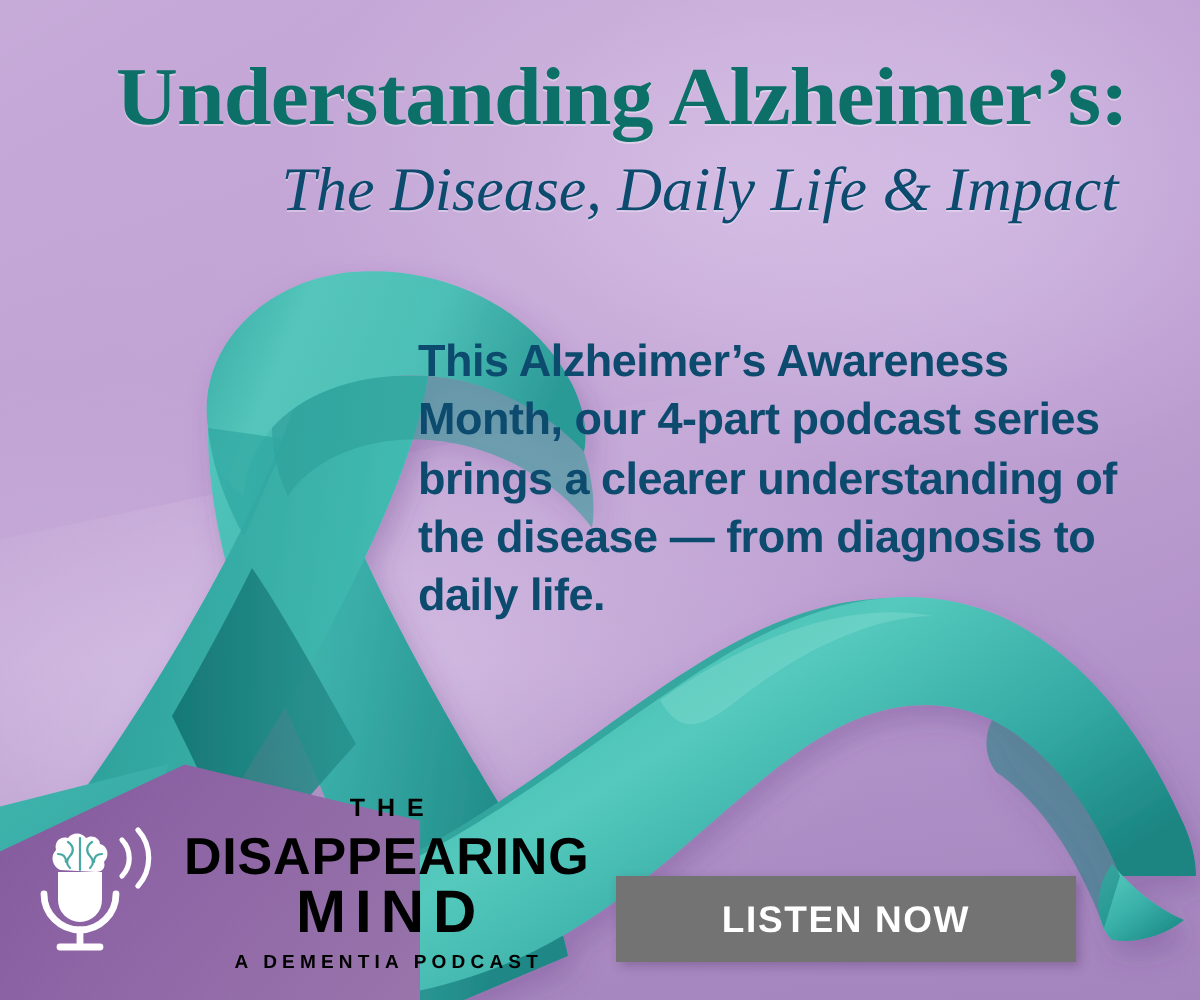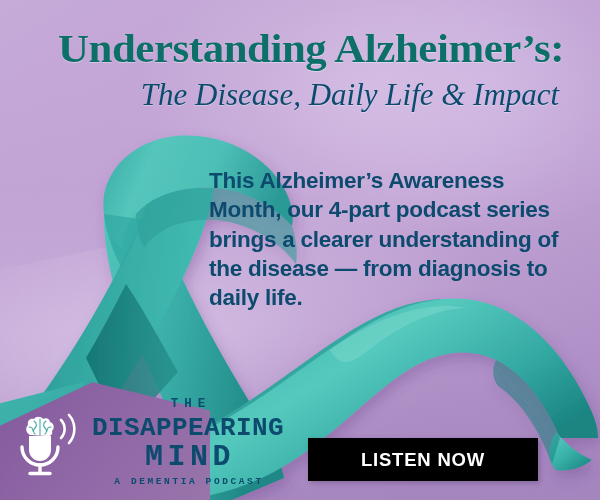--- a/index.html
+++ b/index.html
@@ -126,21 +126,21 @@
     letter-spacing: -0.25px;
   }
 
   
   .listen-btn {
     position: absolute;
     left: 308px;
     top: 438px;
     width: 230px;
     height: 43px;
-    background: #000000;
+    background: #737373;
     border: 0;
     z-index: 8;
     display: flex;
     align-items: center;
     justify-content: center;
     cursor: pointer;
     box-shadow: 2px 2px 5px rgba(60,35,85,0.30);
   }
   .listen-btn-label {
     color: #ffffff;
@@ -155,25 +155,24 @@
     position: absolute;
     left: 8px;
     bottom: 12px;
     z-index: 9;
     display: flex;
     align-items: center;
     gap: 8px;
   }
   .brand-mark { width: 76px; height: 74px; flex: 0 0 auto; }
   .brand-words {
-    color: #0c4a6e;
+    color: #000000;
     text-align: center;
     line-height: 1;
     padding-bottom: 2px;
-    font-family: Liberation Mono, monospace;
   }
   .bw-the {
     font-size: 12.5px;
     font-weight: bold;
     letter-spacing: 6px;
     padding-left: 6px;
   }
   .bw-disappearing {
     font-size: 26px;
     font-weight: bold;

